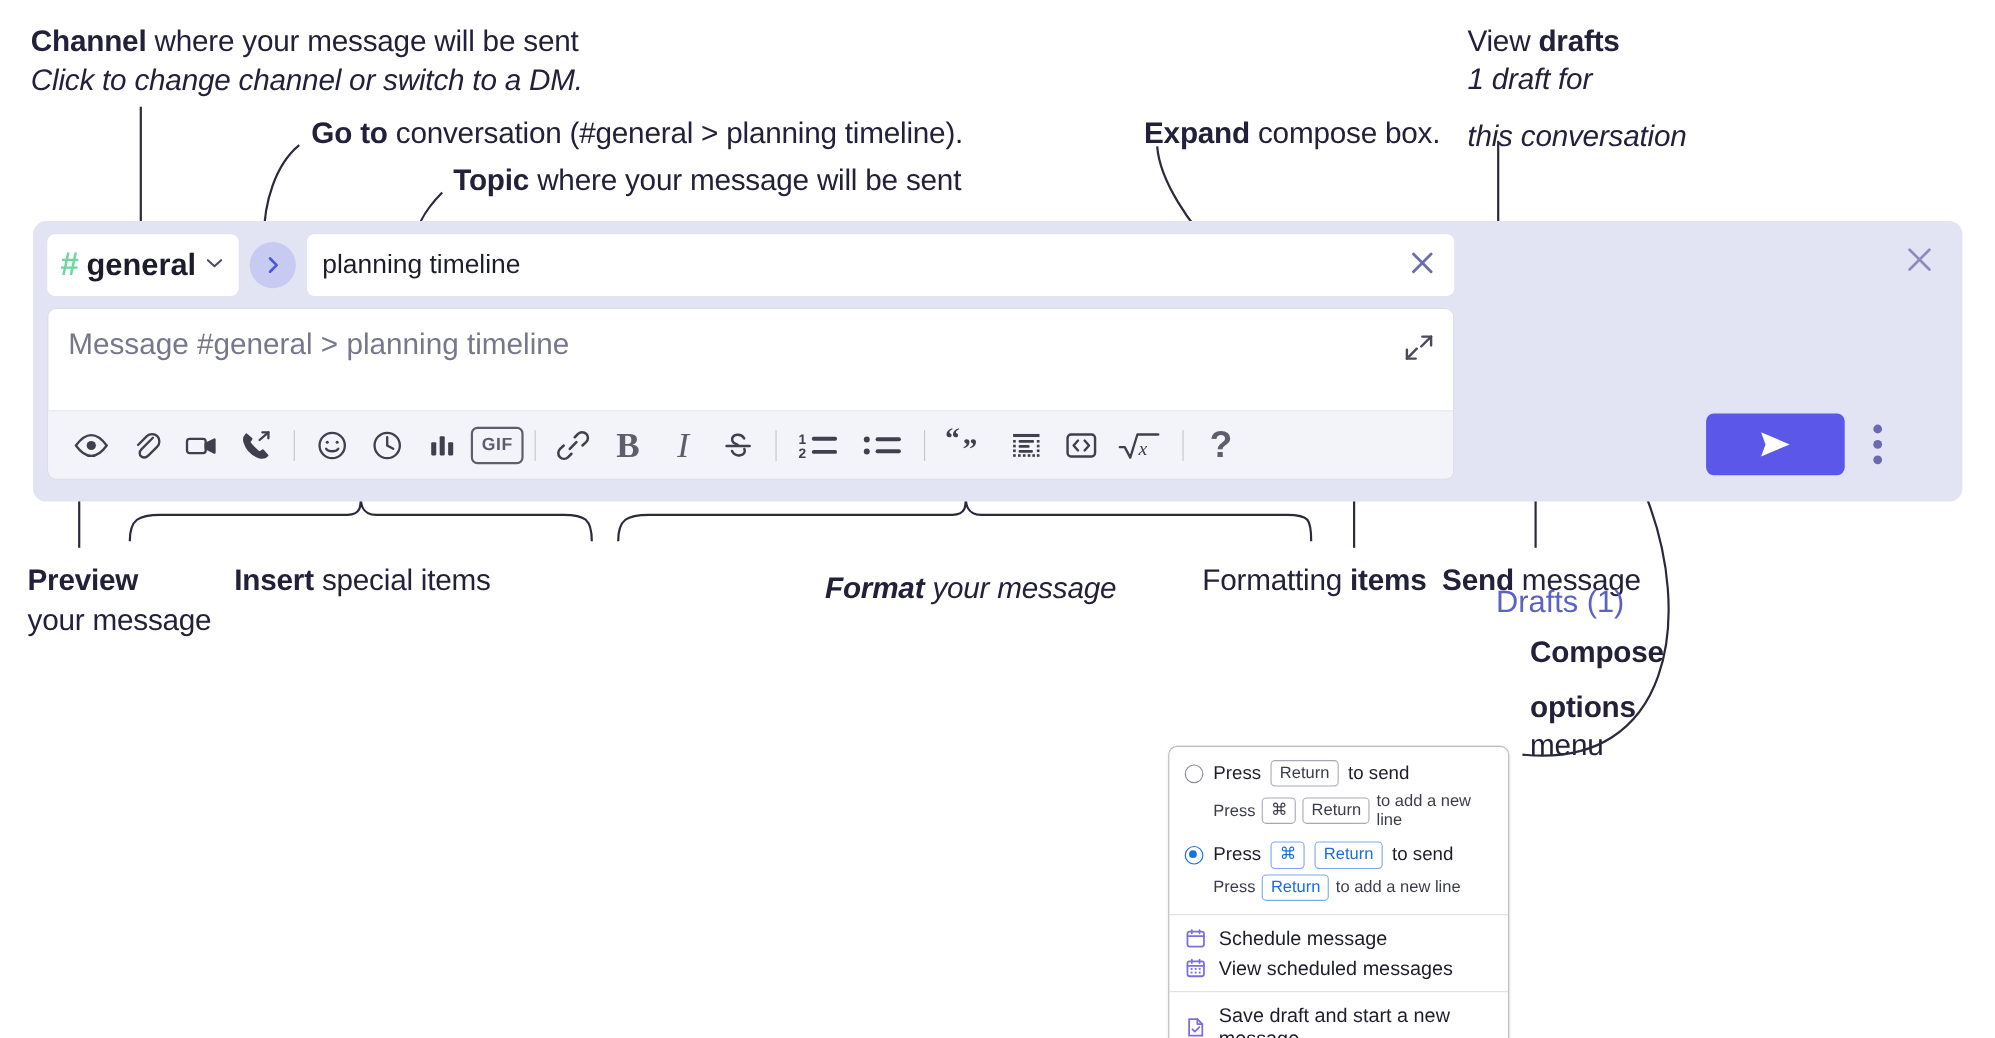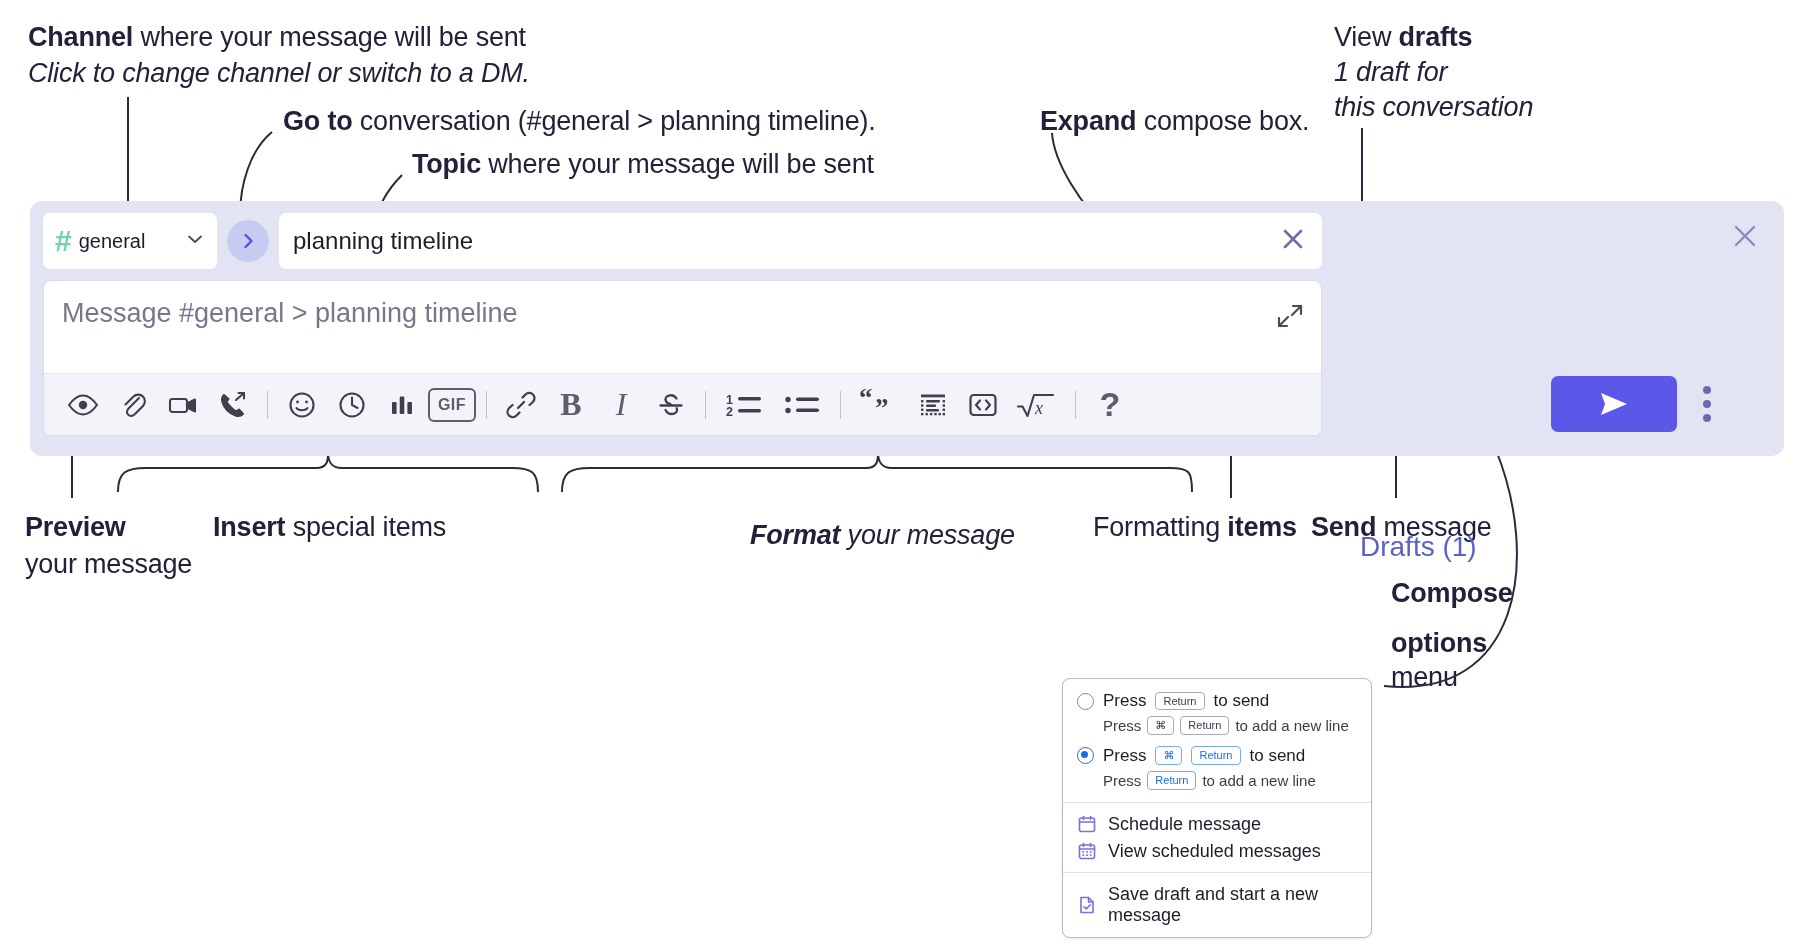--- a/index.html
+++ b/index.html
@@ -24,21 +24,21 @@
   #compose-inner{
     position:absolute;left:13px;top:12px;width:1279px;
   }
   .row-top{display:flex;align-items:center;gap:10px;}
   #channel-chip{
     width:174px;height:56px;background:#ffffff;border-radius:7px;
     display:flex;align-items:center;gap:7px;padding:0 12px;
     box-sizing:border-box;
   }
   #channel-chip .hash{color:#6fd6a0;font-size:30px;font-weight:700;line-height:1;}
-  #channel-chip .cname{font-size:20px;color:#1d1c2b;}
+  #channel-chip .cname{font-size:28px;color:#1d1c2b;font-weight:bold;}
   #channel-chip .chev{margin-left:auto;color:#4a4a5a;}
   #goto-btn{
     width:42px;height:42px;border-radius:50%;background:#c7cbf2;
     display:flex;align-items:center;justify-content:center;color:#4a55e0;
     flex:0 0 auto;
   }
   #topic-field{
     flex:1;height:56px;background:#ffffff;border-radius:7px;
     display:flex;align-items:center;padding:0 14px;box-sizing:border-box;
   }
@@ -94,21 +94,21 @@
   }
   .radio.on{border-color:#1a6ee0;}
   .radio.on::after{
     content:"";position:absolute;left:3px;top:3px;width:7px;height:7px;
     border-radius:50%;background:#1a6ee0;
   }
   .rl{font-size:17px;color:#1d1c2b;}
   .key{
     display:inline-flex;align-items:center;justify-content:center;
     border:1px solid #a9a9b6;border-radius:4px;padding:1px 7px;
-    font-size:11px;color:#3c3c4a;background:#fff;line-height:1.35;
+    font-size:15px;color:#3c3c4a;background:#fff;line-height:1.35;
   }
   .key.blue{border-color:#7aa9ee;color:#1a6ee0;}
   .sub-row{display:flex;align-items:center;gap:6px;padding:5px 14px 0 40px;}
   .sub-row .rl{font-size:15px;color:#3c3c4a;}
   .menu-div{height:1px;background:#dedee6;margin:12px 0 0 0;}
   .menu-item{display:flex;align-items:center;gap:11px;padding:9px 14px;}
   .menu-item .mlabel{font-size:18px;color:#1d1c2b;}
   .mi-icon{width:20px;height:20px;flex:0 0 auto;color:#7b6fe0;}
 
   
@@ -130,21 +130,21 @@
   <b>Topic</b><span> where your message will be sent</span>
 </div>
 
 <div class="abs ann" style="left:1040px;top:106px;">
   <b>Expand</b><span> compose box.</span>
 </div>
 
 <div class="abs ann" style="left:1334px;top:22px;">
   <div><span>View </span><b>drafts</b></div>
   <div style="margin-top:3px;"><i>1 draft for</i></div>
-  <div style="margin-top:3px;"><i>this conversation</i></div>
+  <div style="margin-top:20px;"><i>this conversation</i></div>
 </div>
 
 <div class="abs ann" style="left:25px;top:512px;">
   <div><b>Preview</b></div>
   <div style="margin-top:5px;"><span>your message</span></div>
 </div>
 
 <div class="abs ann" style="left:213px;top:512px;">
   <b>Insert</b><span> special items</span>
 </div>

